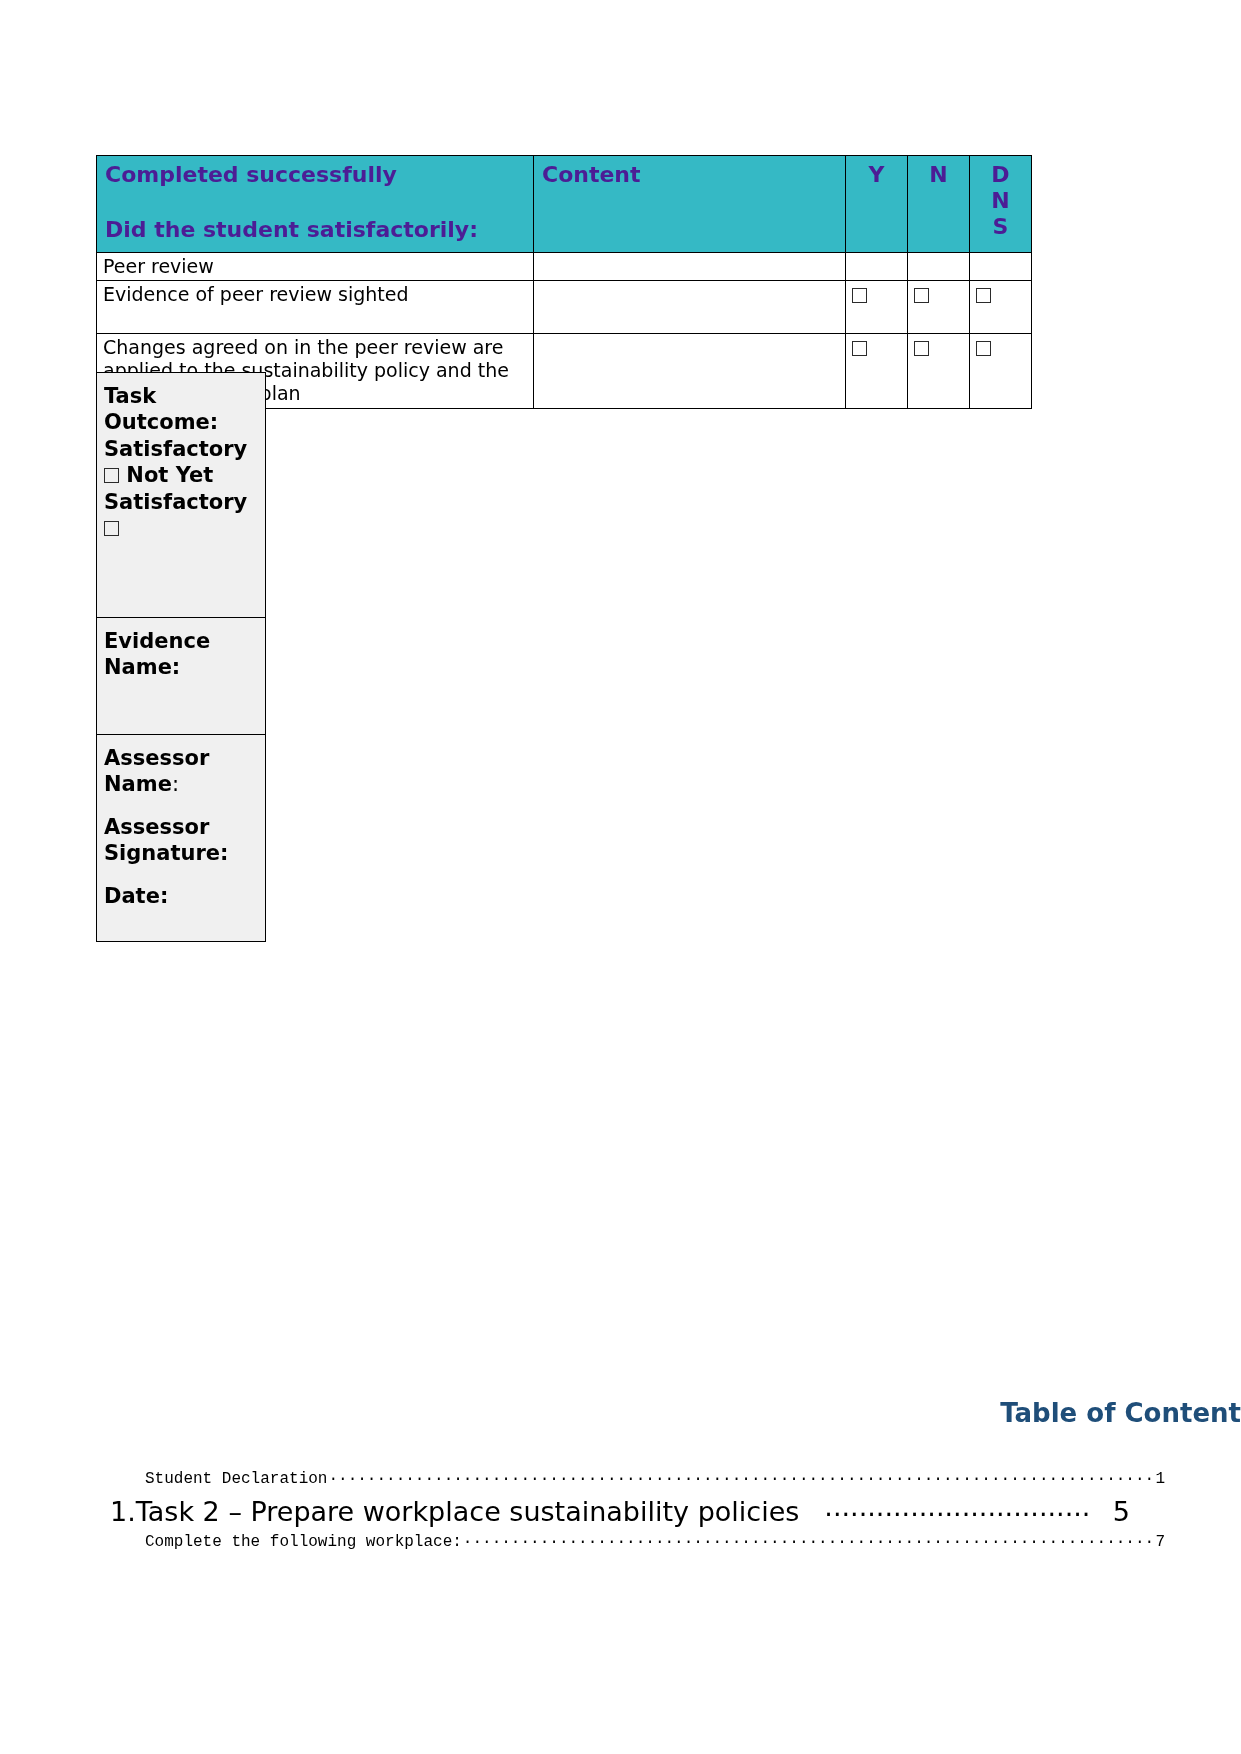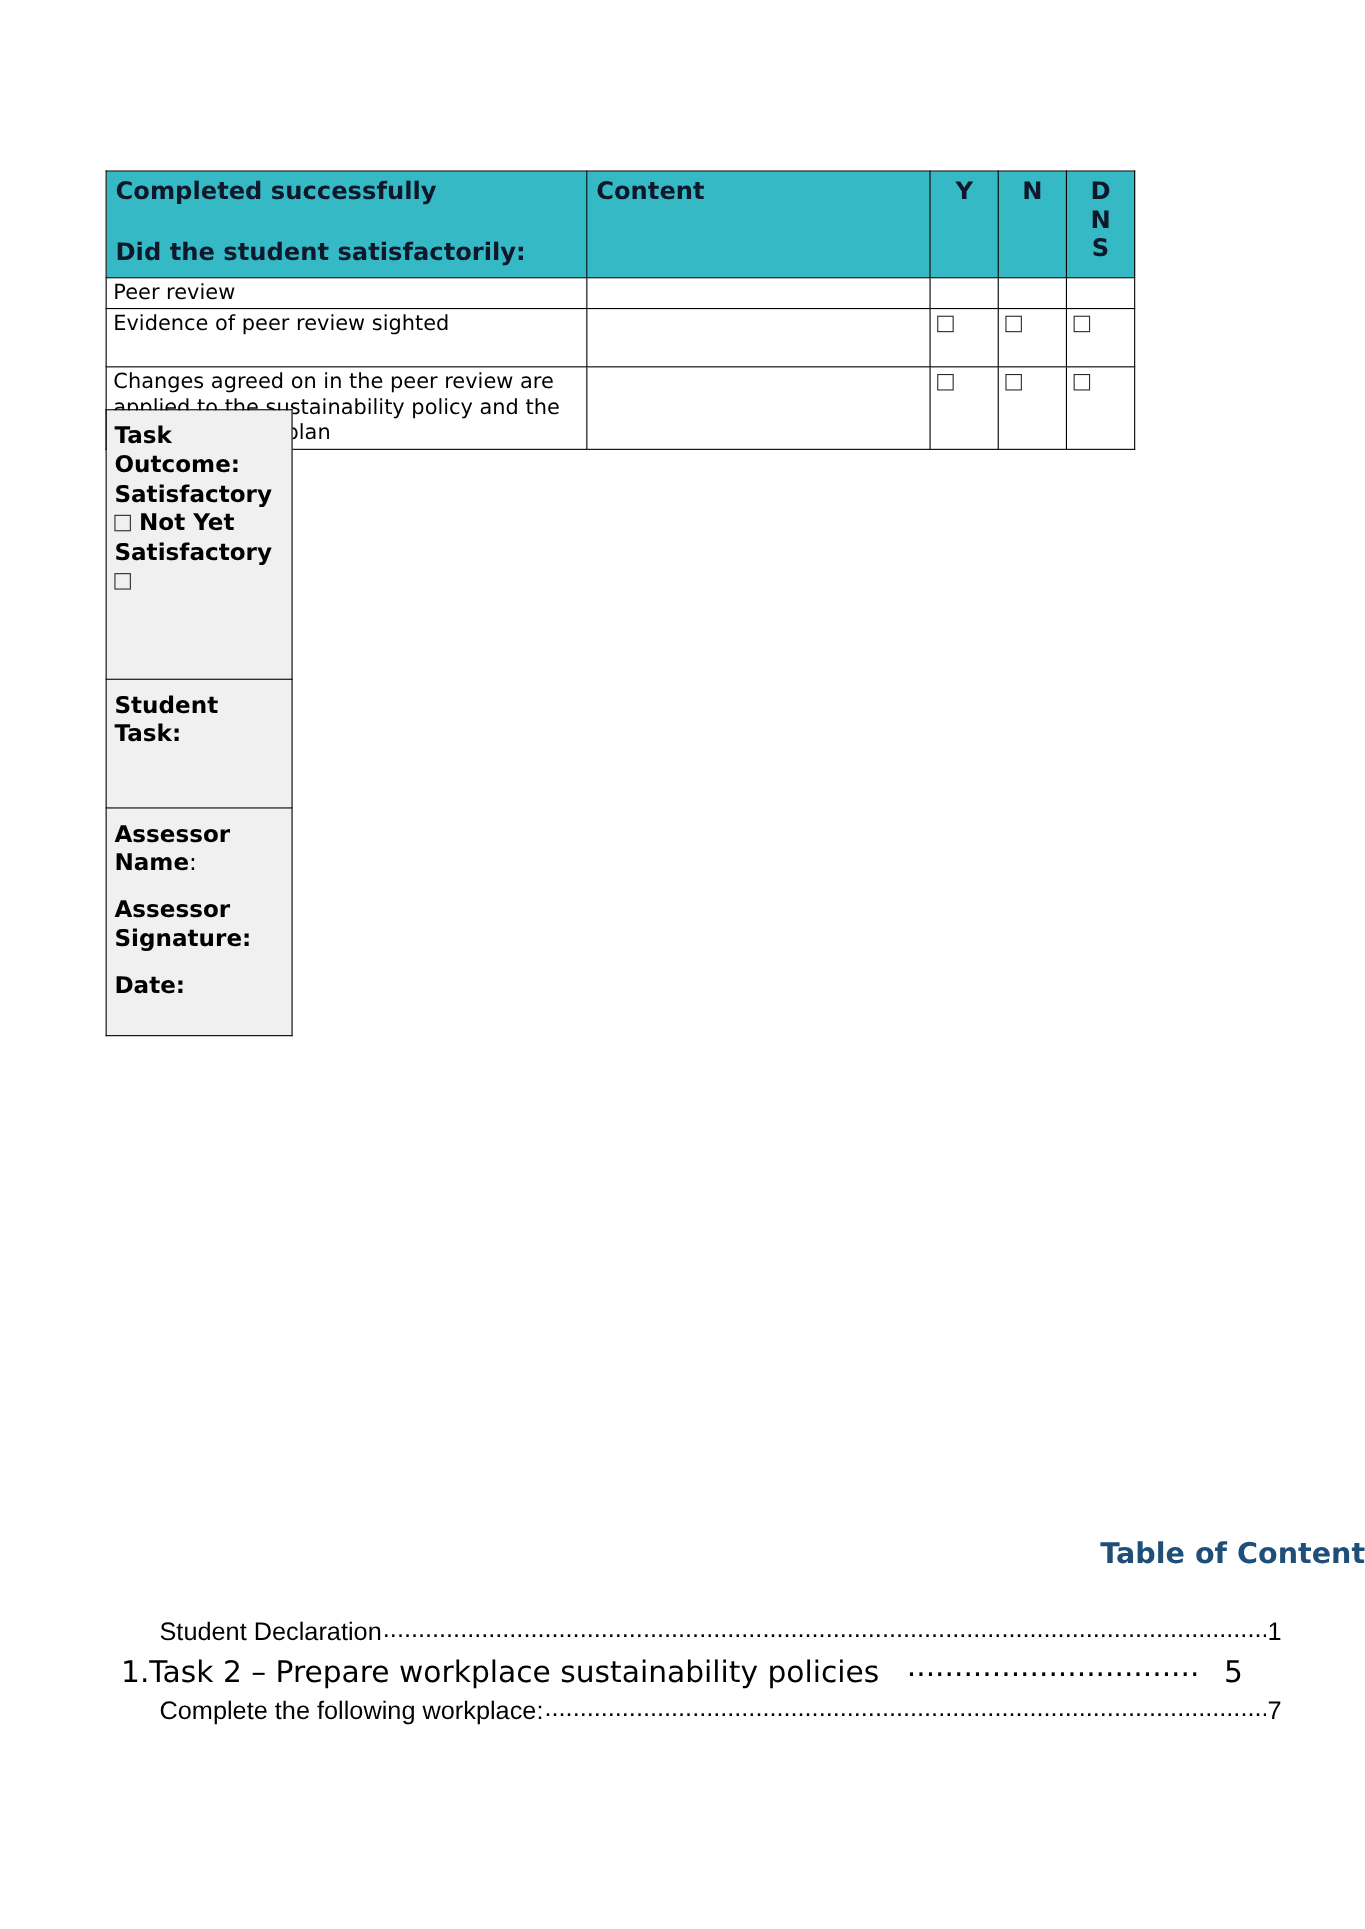--- a/index.html
+++ b/index.html
@@ -36,21 +36,21 @@
     border: 1px solid #000000;
     vertical-align: top;
     padding: 2px 6px;
     font-size: 19px;
     line-height: 1.22;
     font-weight: normal;
     text-align: left;
   }
   .checklist thead th {
     background: #35B9C5;
-    color: #0f172a;
+    color: #4c1d95;
     font-weight: bold;
     font-size: 22px;
     border: 1px solid #000000;
     padding: 6px 8px 8px 8px;
     vertical-align: top;
   }
   .col-desc   { width: 420px; }
   .col-com    { width: 295px; }
   .col-y      { width: 45px; }
   .col-n      { width: 45px; }
@@ -145,22 +145,22 @@
     top: 1470px;
     width: 1020px;
   }
   .toc-row {
     display: flex;
     align-items: baseline;
     width: 100%;
     white-space: nowrap;
   }
   .toc-lvl2 {
-    font-family: Liberation Sans, sans-serif;
-    font-size: 23px;
+    font-family: Liberation Mono, monospace;
+    font-size: 16px;
     padding-left: 35px;
     margin-bottom: 8px;
     justify-content: space-between;
   }
   .toc-lvl1 {
     font-family: "DejaVu Sans", sans-serif;
     font-size: 27px;
     padding-left: 0px;
     margin-bottom: 6px;
     gap: 24px;
@@ -251,21 +251,21 @@
           <span>Task Outcome:</span>
           <span>Satisfactory</span>
           <span class="chk-lg"></span>
           <span>Not Yet Satisfactory</span>
           <span class="chk-lg"></span>
         </td>
       </tr>
 
       <tr>
         <td class="student-cell">
-          <span>Student Task:</span>
+          <span>Evidence Name:</span>
         </td>
       </tr>
 
       <tr>
         <td class="assessor-cell">
           <span class="blk"><span>Assessor Name</span><span class="nb">:</span></span>
           <span class="spacer-sm"></span>
           <span class="blk">Assessor Signature:</span>
           <span class="spacer-sm"></span>
           <span class="blk">Date:</span>

